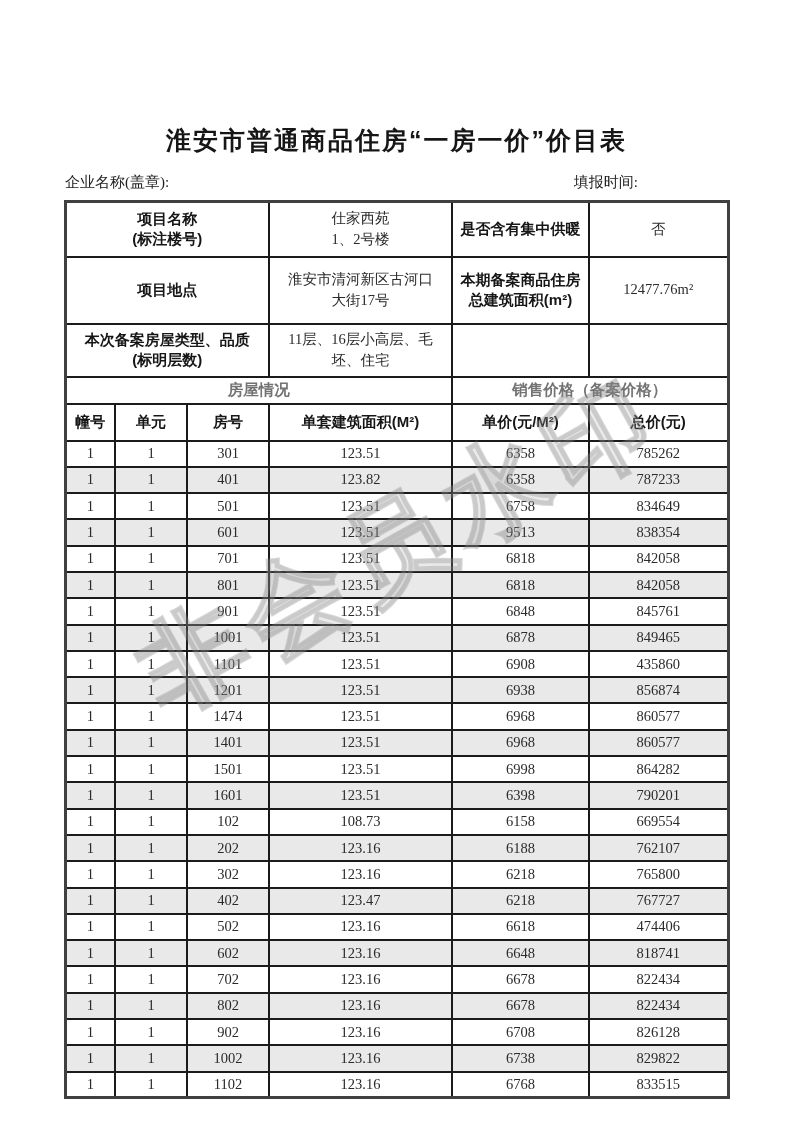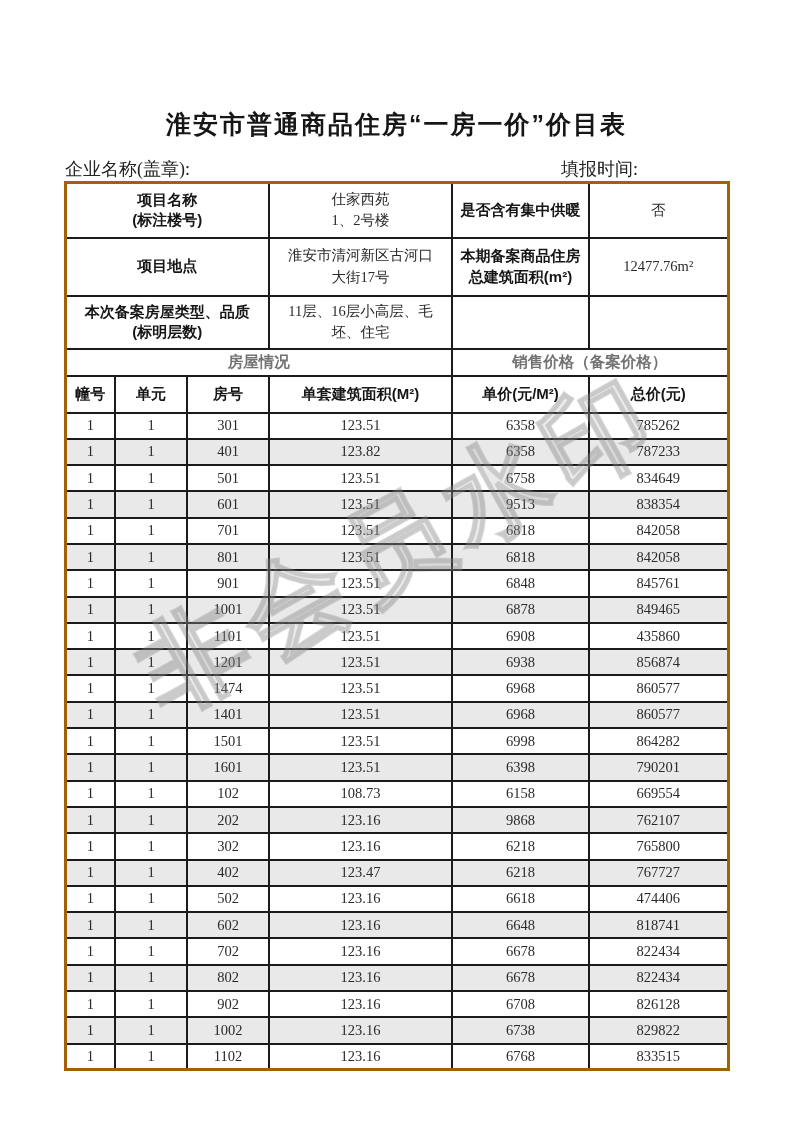--- a/index.html
+++ b/index.html
@@ -5,45 +5,45 @@
   html,body{margin:0;padding:0;background:#ffffff;}
   .page{
     position:relative;
     width:793px;height:1122px;
     background:#ffffff;
     overflow:hidden;
     font-family:"Liberation Sans", sans-serif;
     color:#1c1c1c;
   }
   .title{
-    margin:0;
+    margin:16px;
     padding-top:108px;
     text-align:center;
     font-size:25px;
     font-weight:bold;
     letter-spacing:2px;
     color:#161616;
   }
   .meta-row{
     width:663px;
-    margin:16px auto 0 auto;
+    margin:16px auto 8px auto;
     display:flex;
     justify-content:space-between;
     align-items:flex-end;
     font-family:"Liberation Serif","DejaVu Serif",serif;
-    font-size:18px;
+    font-size:15px;
     color:#222;
   }
   .meta-right{padding-right:90px;}
   table.main{
     width:663px;
     margin:0 auto;
     border-collapse:collapse;
     table-layout:fixed;
-    border:3px solid #a16207;
+    border:3px solid #404040;
   }
   table.main td, table.main th{
     border:2px solid #1b1b1b;
     text-align:center;
     vertical-align:middle;
     padding:0 2px;
     overflow:hidden;
   }
   .lbl{
     font-weight:bold;
@@ -54,21 +54,21 @@
   }
   .val{
     font-family:"Liberation Serif","DejaVu Serif",serif;
     font-weight:normal;
     font-size:14.5px;
     white-space:pre-line;
     line-height:1.45;
     color:#2a2a2a;
   }
   .r-a{height:55px;}
-  .r-b{height:58px;}
+  .r-b{height:67px;}
   .r-c{height:53px;}
   .r-sec{height:27px;}
   .r-cols{height:37px;}
   .sec{font-weight:bold;font-size:15.5px;color:#737373;}
   .colh{font-weight:bold;font-size:15px;color:#161616;margin-left:33px;}
   tbody.data tr{height:26.3px;}
   tbody.data td{
     font-family:"Liberation Serif","DejaVu Serif",serif;
     font-size:14.5px;
     color:#2a2a2a;
@@ -270,21 +270,21 @@
           <td>102</td>
           <td>108.73</td>
           <td>6158</td>
           <td>669554</td>
         </tr>
         <tr class="alt">
           <td>1</td>
           <td>1</td>
           <td>202</td>
           <td>123.16</td>
-          <td>9868</td>
+          <td>6188</td>
           <td>762107</td>
         </tr>
         <tr>
           <td>1</td>
           <td>1</td>
           <td>302</td>
           <td>123.16</td>
           <td>6218</td>
           <td>765800</td>
         </tr>

